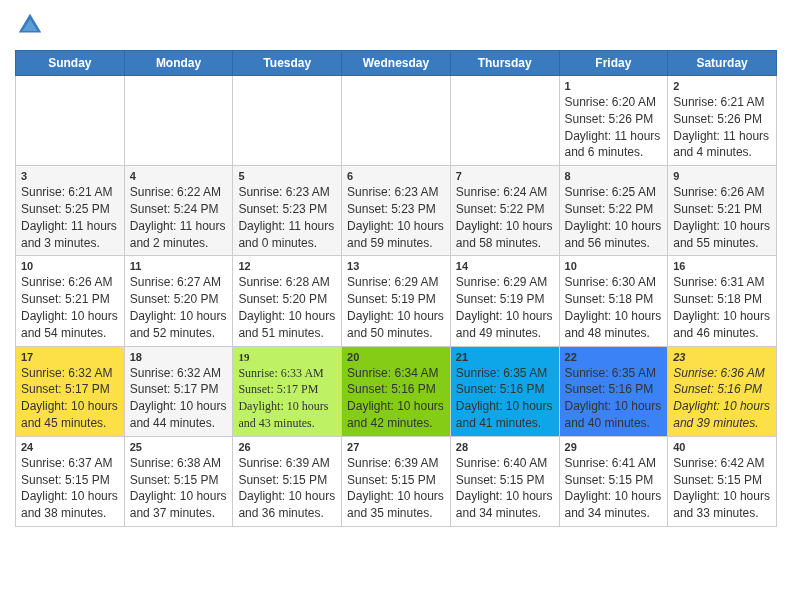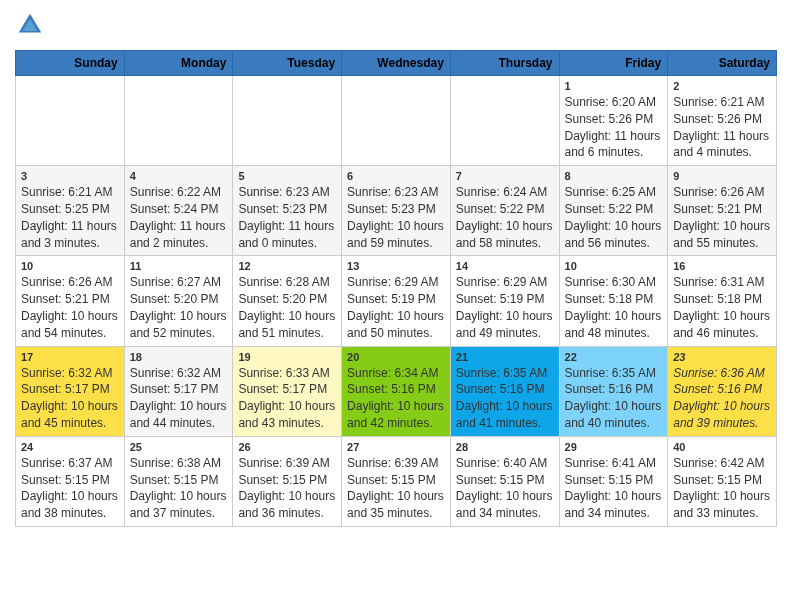--- a/index.html
+++ b/index.html
@@ -59,25 +59,25 @@
       font-size: 16px;
       color: #555;
     }
     .calendar {
       width: 100%;
       border-collapse: collapse;
       border: 1px solid #ccc;
     }
     .calendar th {
       background: #3a7abf;
-      color: #000000;
+      color: #ffffff;
       font-size: 12px;
       font-weight: bold;
       padding: 5px 6px;
-      text-align: right;
+      text-align: center;
       border: 1px solid #2d69a8;
     }
     .calendar td {
       vertical-align: top;
       width: calc(100% / 7);
       border: 1px solid #ccc;
       padding: 4px 5px;
       font-size: 9.5px;
       color: #333;
       min-height: 80px;
@@ -215,33 +215,33 @@
         </tr>
         <tr>
           <td style="background: #fde047;">
             <span class="day-num">17</span>
             <div class="day-info">Sunrise: 6:32 AM<br>Sunset: 5:17 PM<br>Daylight: 10 hours and 45 minutes.</div>
           </td>
           <td style="background: rgb(245, 245, 245); margin-left: 8px;">
             <span class="day-num">18</span>
             <div class="day-info">Sunrise: 6:32 AM<br>Sunset: 5:17 PM<br>Daylight: 10 hours and 44 minutes.</div>
           </td>
-          <td style="background: #fef9c3;">
+          <td style="background: #bef264; font-family: Liberation Serif, serif;">
             <span class="day-num">19</span>
             <div class="day-info">Sunrise: 6:33 AM<br>Sunset: 5:17 PM<br>Daylight: 10 hours and 43 minutes.</div>
           </td>
           <td style="background: #84cc16;">
             <span class="day-num">20</span>
             <div class="day-info">Sunrise: 6:34 AM<br>Sunset: 5:16 PM<br>Daylight: 10 hours and 42 minutes.</div>
           </td>
           <td style="background: #0ea5e9; margin-top: 7px;">
             <span class="day-num">21</span>
             <div class="day-info">Sunrise: 6:35 AM<br>Sunset: 5:16 PM<br>Daylight: 10 hours and 41 minutes.</div>
           </td>
-          <td style="background: #7dd3fc;">
+          <td style="background: #3b82f6;">
             <span class="day-num">22</span>
             <div class="day-info">Sunrise: 6:35 AM<br>Sunset: 5:16 PM<br>Daylight: 10 hours and 40 minutes.</div>
           </td>
           <td style="background: #fde047; font-style: italic;">
             <span class="day-num">23</span>
             <div class="day-info">Sunrise: 6:36 AM<br>Sunset: 5:16 PM<br>Daylight: 10 hours and 39 minutes.</div>
           </td>
         </tr>
         <tr>
           <td>

